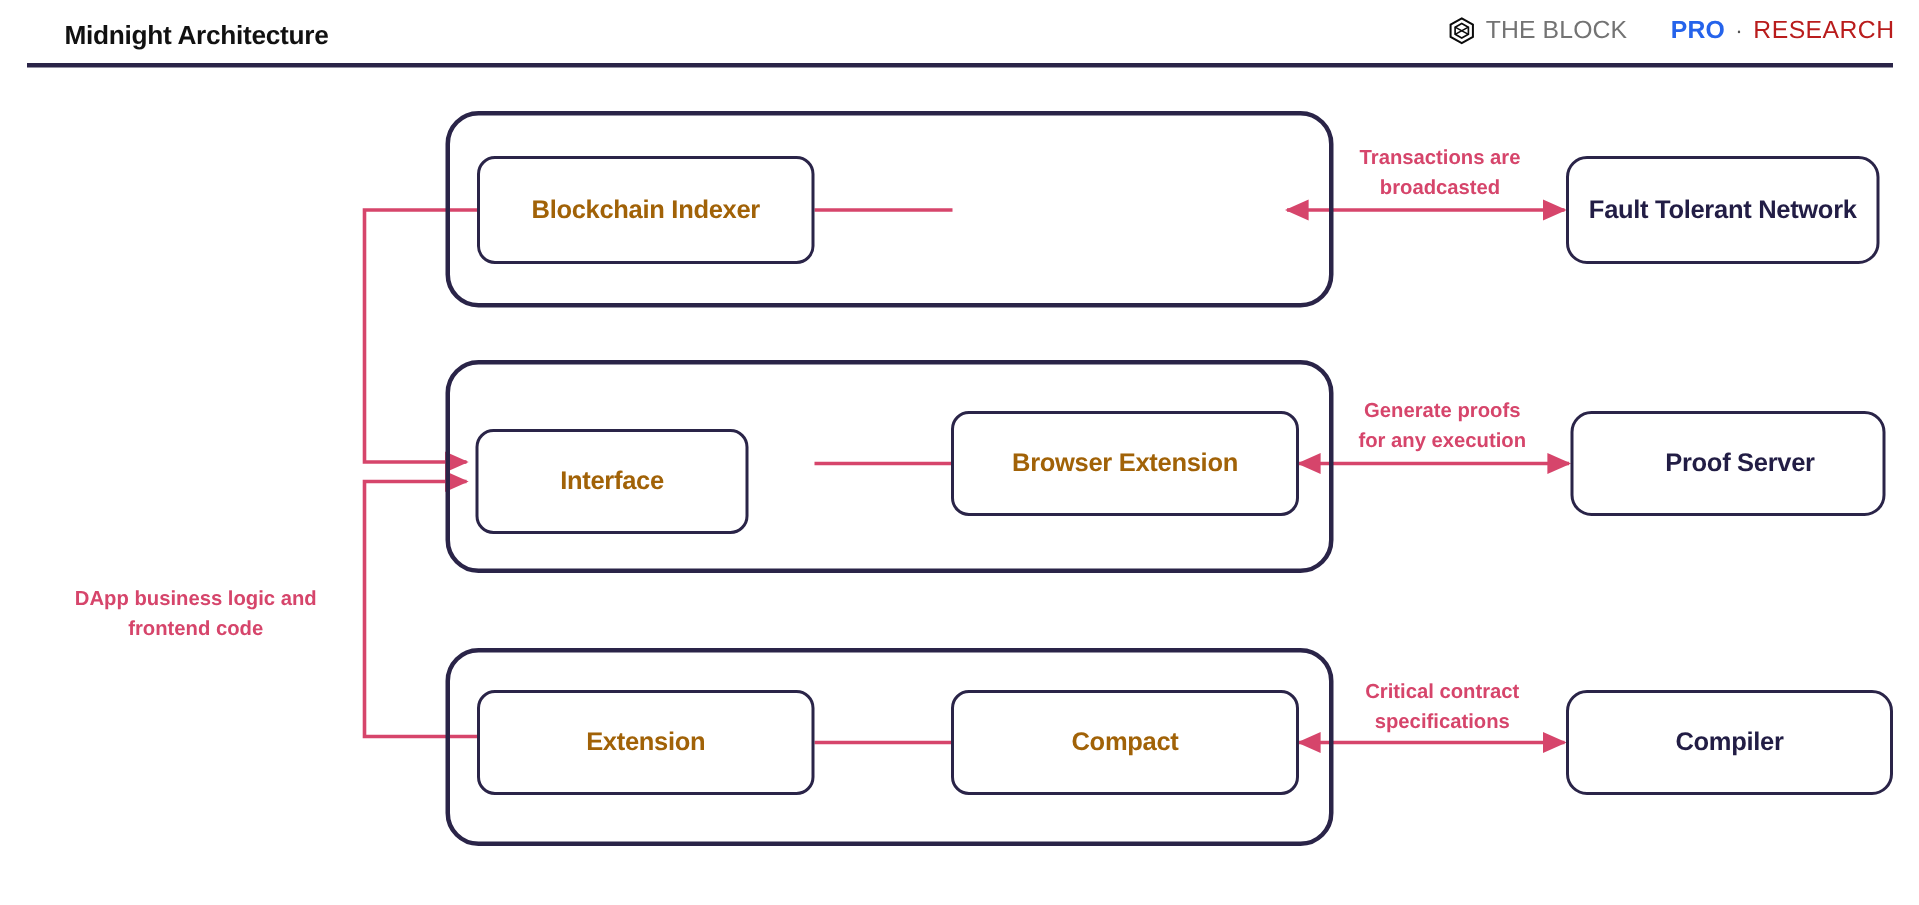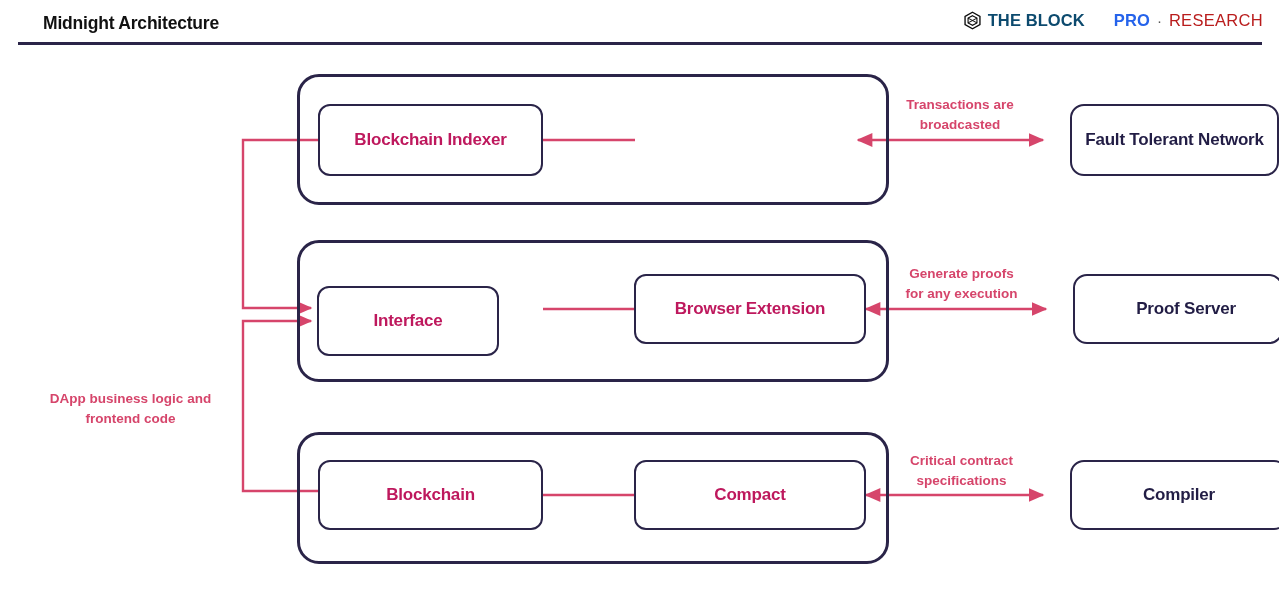--- a/index.html
+++ b/index.html
@@ -25,21 +25,21 @@
     font-size: 17.5px; font-weight: bold; letter-spacing: -0.2px;
     color: #111111; white-space: nowrap; margin-left: 24px;
   }
   .brand {
     position: absolute; right: 16px; top: 11px;
     display: flex; align-items: center; gap: 6px;
     white-space: nowrap;
   }
   .brand-mark { display: block; width: 19px; height: 19px; }
   .brand-the-block {
-    font-size: 16.5px; font-weight: bold; color: #0c4a6e;
+    font-size: 16.5px; font-weight: normal; color: #737373;
     letter-spacing: 0.1px;
   }
   .brand-pro {
     font-size: 16.5px; font-weight: bold; color: #2563eb;
     letter-spacing: 0.1px; margin-left: -1px; padding-left: 24px;
   }
   .brand-dot { font-size: 15px; color: #555; margin: 0 1px; }
   .brand-research {
     font-size: 16.5px; font-weight: normal; color: #b91c1c;
     letter-spacing: 0.3px;
@@ -60,35 +60,34 @@
     border-radius: 22px;
     background: transparent;
   }
   .node {
     position: absolute;
     border: 2.5px solid #2a2448;
     border-radius: 12px;
     background: #ffffff;
     display: flex; align-items: center; justify-content: center;
     text-align: center;
-    font-size: 17px; font-weight: bold; color: #be185d;
+    font-size: 17px; font-weight: bold; color: #a16207;
     line-height: 1.25;
     letter-spacing: -0.2px;
   }
   .side-node {
     position: absolute;
     border: 2.5px solid #2a2448;
     border-radius: 14px;
     background: #ffffff;
     display: flex; align-items: center; justify-content: center;
     text-align: center;
     font-size: 17px; font-weight: bold; color: #221d45;
     line-height: 1.3;
     letter-spacing: -0.2px;
-    margin-left: 26px;
   }
   .annot {
     position: absolute;
     color: #d6456b;
     font-size: 13.5px; font-weight: bold;
     text-align: center; line-height: 1.45;
     white-space: pre-line;
   }
 </style>
 </head>
@@ -150,21 +149,21 @@
     </svg>
 
     <div class="group-box" style="left:297px; top:30px; width:592px; height:131px;"></div>
     <div class="node" style="left:318px; top:60px; width:225px; height:72px;">Blockchain Indexer</div>
 
     <div class="group-box" style="left:297px; top:196px; width:592px; height:142px;"></div>
     <div class="node" style="left:317px; top:242px; width:182px; height:70px;">Interface</div>
     <div class="node" style="left:634px; top:230px; width:232px; height:70px;">Browser Extension</div>
 
     <div class="group-box" style="left:297px; top:388px; width:592px; height:132px;"></div>
-    <div class="node" style="left:318px; top:416px; width:225px; height:70px;">Blockchain</div>
+    <div class="node" style="left:318px; top:416px; width:225px; height:70px;">Extension</div>
     <div class="node" style="left:634px; top:416px; width:232px; height:70px;">Compact</div>
 
     <div class="side-node" style="left:1044px; top:60px; width:209px; height:72px;">Fault Tolerant
 Network</div>
     <div class="side-node" style="left:1047px; top:230px; width:210px; height:70px;padding-left:16px;">Proof Server</div>
     <div class="side-node" style="left:1044px; top:416px; width:218px; height:70px;">Compiler</div>
 
     <div class="annot" style="left:880px; top:51px; width:160px;">Transactions are
 broadcasted</div>
     <div class="annot" style="left:880px; top:220px; width:163px;">Generate proofs

